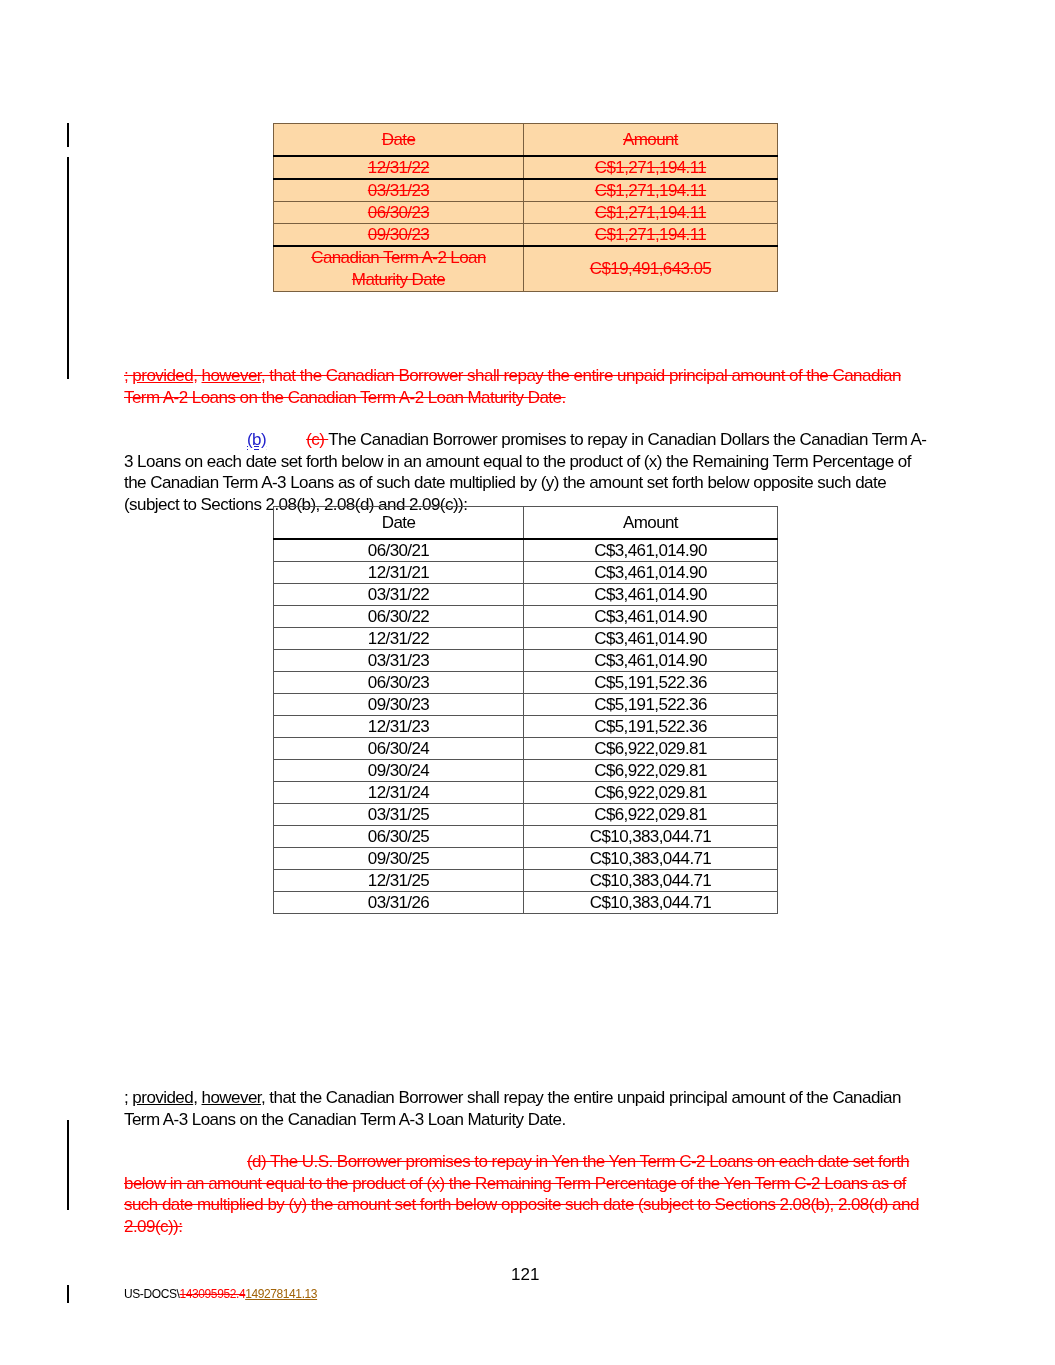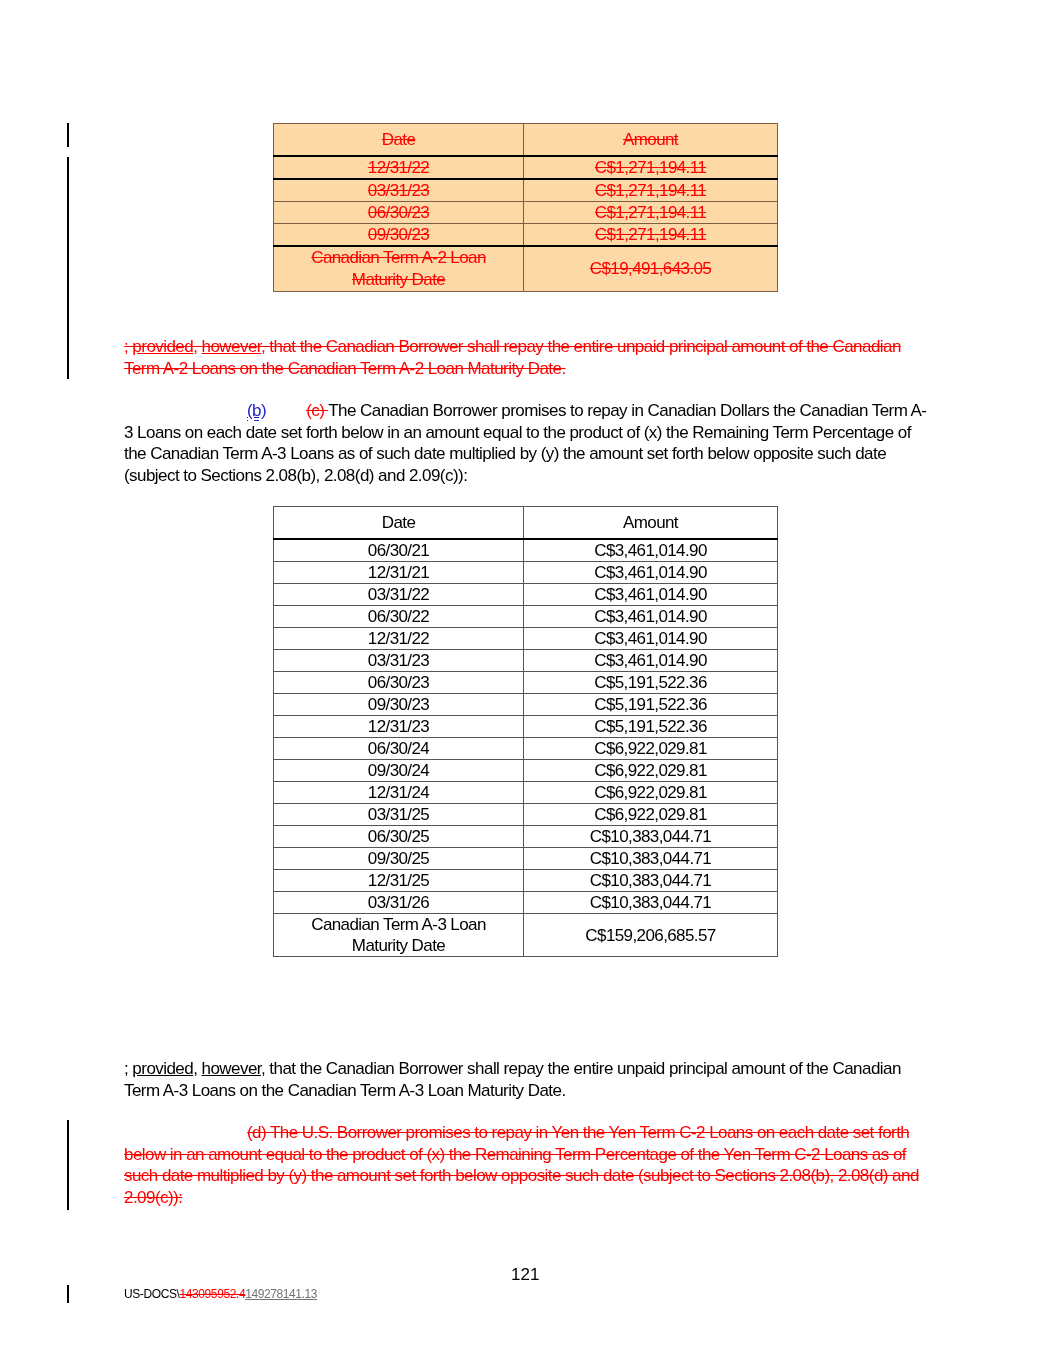--- a/index.html
+++ b/index.html
@@ -23,27 +23,27 @@
   table.old { background: #fdd9a8; top: 123px; }
   table.old td, table.old th { color: #ff0000; text-decoration: line-through; border-color: #7a6040; }
   table.old tr.thick td { border-top: 2px solid #000; }
   table.old td.mat { line-height: 22px; height: 44px; }
   table.new { top: 506px; }
   table.new tr.first td { border-top: 2px solid #000; }
   table.new td { height: 21px; }
   table.new td.mat { height: 42px; line-height: 21px; }
 
   .para { position: absolute; left: 124px; width: 810px; font-size: 17px; line-height: 21.6px;
-          letter-spacing: -0.55px; }
+          letter-spacing: -0.55px; margin-top: 29px; }
   .para .tab1 { display: inline-block; width: 123px; }
   .para .tab2 { display: inline-block; width: 40px; }
 
   .pagenum { position: absolute; left: 511px; top: 1265px; font-size: 17px; }
   .footer { position: absolute; left: 124px; top: 1287px; font-size: 12px; letter-spacing: -0.4px; }
-  .footer .ins { text-decoration: underline; text-decoration-style: solid; color: #737373; }
+  .footer .ins { text-decoration: underline; text-decoration-style: solid; color: #a16207; }
 </style>
 </head>
 <body>
 
 <div class="page">
 
   <div class="change-bar" style="top:123px;height:24px;"></div>
   <div class="change-bar" style="top:157px;height:222px;"></div>
   <div class="change-bar" style="top:1120px;height:90px;"></div>
   <div class="change-bar" style="top:1285px;height:18px;"></div>
@@ -155,27 +155,20 @@
           <td>C$10,383,044.71</td>
         </tr>
     <tr>
           <td class="c1">12/31/25</td>
           <td>C$10,383,044.71</td>
         </tr>
     <tr>
           <td class="c1">03/31/26</td>
           <td>C$10,383,044.71</td>
         </tr>
-    <tr>
-      <td class="c1 mat">
-        <span>Canadian Term A-3 Loan</span><br>
-        <span>Maturity Date</span>
-      </td>
-      <td class="mat">C$159,206,685.57</td>
-    </tr>
   </tbody>
     </table>
 
   <div class="para" style="top:1058px;">
     <span>; </span><span class="u">provided</span><span>, </span><span class="u">however</span><span>, that the Canadian Borrower shall repay the entire unpaid principal amount of the Canadian Term A-3 Loans on the Canadian Term A-3 Loan Maturity Date.</span>
   </div>
 
   <div class="para del" style="top:1122px;">
     <span class="tab1"></span><span>(d) The U.S. Borrower promises to repay in Yen the Yen Term C-2 Loans on each date set forth below in an amount equal to the product of (x) the Remaining Term Percentage of the Yen Term C-2 Loans as of such date multiplied by (y) the amount set forth below opposite such date (subject to Sections 2.08(b), 2.08(d) and 2.09(c)):</span>
   </div>

